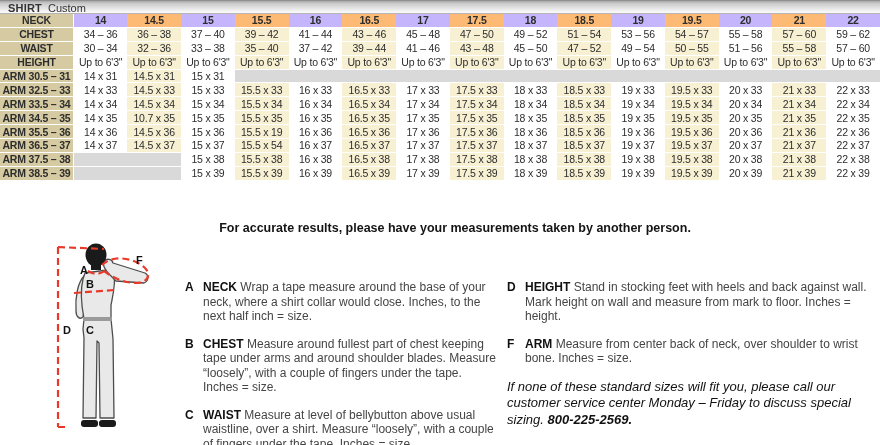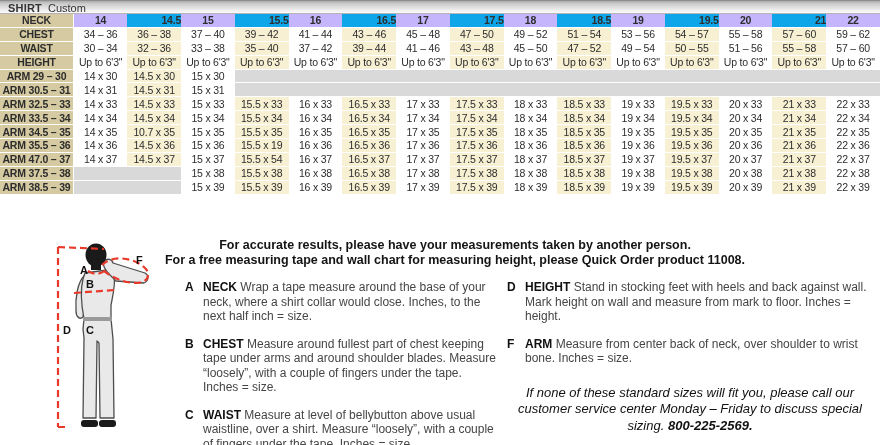--- a/index.html
+++ b/index.html
@@ -13,35 +13,35 @@
              font-size:11px;color:#333;box-sizing:border-box;}
   .title-bar .t-bold{font-weight:bold;letter-spacing:.2px;}
   .title-bar .t-reg{margin-left:6px;}
   table.size-table{width:880px;border-collapse:collapse;table-layout:fixed;}
   table.size-table td{height:12.9px;padding:0;margin:0;border-bottom:1px solid #fff;
       font-size:10.5px;line-height:12px;text-align:center;color:#2d2d2d;
       letter-spacing:-0.2px;white-space:nowrap;overflow:hidden;}
   td.lbl{width:73px;text-align:left;padding-left:6px;font-weight:bold;font-size:10px;
          background:#d5caa1;border-right:1px solid #fff;color:#3a3a3a;letter-spacing:-0.3px;}
   td.hdr{background:#c4b5fd;font-weight:bold;}
-  td.hdr.alt{background:#0ea5e9;text-align:right;}
+  td.hdr.alt{background:#fdba74;}
   td.even{background:#ffffff;}
   td.odd{background:#f7f0d3;}
   td.empty{background:#d9d9d9;}
 
   
-  .intro{position:absolute;left:130px;top:238px;width:650px;text-align:center;
+  .intro{position:absolute;left:130px;top:221px;width:650px;text-align:center;
          font-weight:bold;font-size:12.5px;line-height:15px;color:#141414;}
   .defs-left{position:absolute;left:185px;top:280px;width:314px;}
   .defs-right{position:absolute;left:507px;top:280px;width:366px;}
   .def{position:relative;padding-left:18px;margin-bottom:13px;
        font-size:12px;line-height:14.5px;color:#454545;}
   .def .letter{position:absolute;left:0;top:0;font-weight:bold;color:#111;}
   .def .term{font-weight:bold;color:#111;}
-  .note{font-style:italic;font-size:13px;line-height:16.5px;margin-top:19px;color:#111;text-align:center;}
+  .note{font-style:italic;font-size:13px;line-height:16.5px;margin-top:13px;color:#111;}
   .note .phone{font-weight:bold;}
 
   
   .figure{position:absolute;left:52px;top:243px;width:125px;height:200px;}
   .figure svg{display:block;}
   .fig-label{font-family:"Liberation Sans",sans-serif;font-weight:bold;font-size:11px;fill:#111;}
 </style>
 </head>
 <body>
 
@@ -119,38 +119,20 @@
           <td class="odd">Up to 6'3"</td>
           <td class="even">Up to 6'3"</td>
           <td class="odd">Up to 6'3"</td>
           <td class="even">Up to 6'3"</td>
           <td class="odd">Up to 6'3"</td>
           <td class="even">Up to 6'3"</td>
           <td class="odd">Up to 6'3"</td>
           <td class="even">Up to 6'3"</td>
         </tr>
         <tr>
-          <td class="lbl">ARM 29 – 30</td>
-          <td class="even">14 x 30</td>
-          <td class="odd">14.5 x 30</td>
-          <td class="even">15 x 30</td>
-          <td class="empty"></td>
-          <td class="empty"></td>
-          <td class="empty"></td>
-          <td class="empty"></td>
-          <td class="empty"></td>
-          <td class="empty"></td>
-          <td class="empty"></td>
-          <td class="empty"></td>
-          <td class="empty"></td>
-          <td class="empty"></td>
-          <td class="empty"></td>
-          <td class="empty"></td>
-        </tr>
-        <tr>
           <td class="lbl">ARM 30.5 – 31</td>
           <td class="even">14 x 31</td>
           <td class="odd">14.5 x 31</td>
           <td class="even">15 x 31</td>
           <td class="empty"></td>
           <td class="empty"></td>
           <td class="empty"></td>
           <td class="empty"></td>
           <td class="empty"></td>
           <td class="empty"></td>
@@ -227,21 +209,21 @@
           <td class="odd">17.5 x 36</td>
           <td class="even">18 x 36</td>
           <td class="odd">18.5 x 36</td>
           <td class="even">19 x 36</td>
           <td class="odd">19.5 x 36</td>
           <td class="even">20 x 36</td>
           <td class="odd">21 x 36</td>
           <td class="even">22 x 36</td>
         </tr>
         <tr>
-          <td class="lbl">ARM 47.0 – 37</td>
+          <td class="lbl">ARM 36.5 – 37</td>
           <td class="even">14 x 37</td>
           <td class="odd">14.5 x 37</td>
           <td class="even">15 x 37</td>
           <td class="odd">15.5 x 54</td>
           <td class="even">16 x 37</td>
           <td class="odd">16.5 x 37</td>
           <td class="even">17 x 37</td>
           <td class="odd">17.5 x 37</td>
           <td class="even">18 x 37</td>
           <td class="odd">18.5 x 37</td>
@@ -320,21 +302,20 @@
       <text class="fig-label" x="28" y="31">A</text>
       <text class="fig-label" x="34" y="45">B</text>
       <text class="fig-label" x="34" y="91">C</text>
       <text class="fig-label" x="11" y="91">D</text>
       <text class="fig-label" x="84" y="21">F</text>
     </svg>
   </div>
 
   <div class="intro">
     <div>For accurate results, please have your measurements taken by another person.</div>
-    <div>For a free measuring tape and wall chart for measuring height, please Quick Order product 11008.</div>
   </div>
 
   <div class="defs-left">
       <div class="def"><span class="letter">A</span><span class="term">NECK </span><span>Wrap a tape measure around the base of your neck, where a shirt collar would close. Inches, to the next half inch = size.</span></div>
       <div class="def"><span class="letter">B</span><span class="term">CHEST </span><span>Measure around fullest part of chest keeping tape under arms and around shoulder blades. Measure “loosely”, with a couple of fingers under the tape. Inches = size.</span></div>
       <div class="def"><span class="letter">C</span><span class="term">WAIST </span><span>Measure at level of bellybutton above usual waistline, over a shirt. Measure “loosely”, with a couple of fingers under the tape. Inches = size.</span></div>
     </div>
   <div class="defs-right">
   <div class="def"><span class="letter">D</span><span class="term">HEIGHT </span><span>Stand in stocking feet with heels and back against wall. Mark height on wall and measure from mark to floor. Inches = height.</span></div>
       <div class="def"><span class="letter">F</span><span class="term">ARM </span><span>Measure from center back of neck, over shoulder to wrist bone. Inches = size.</span></div>

